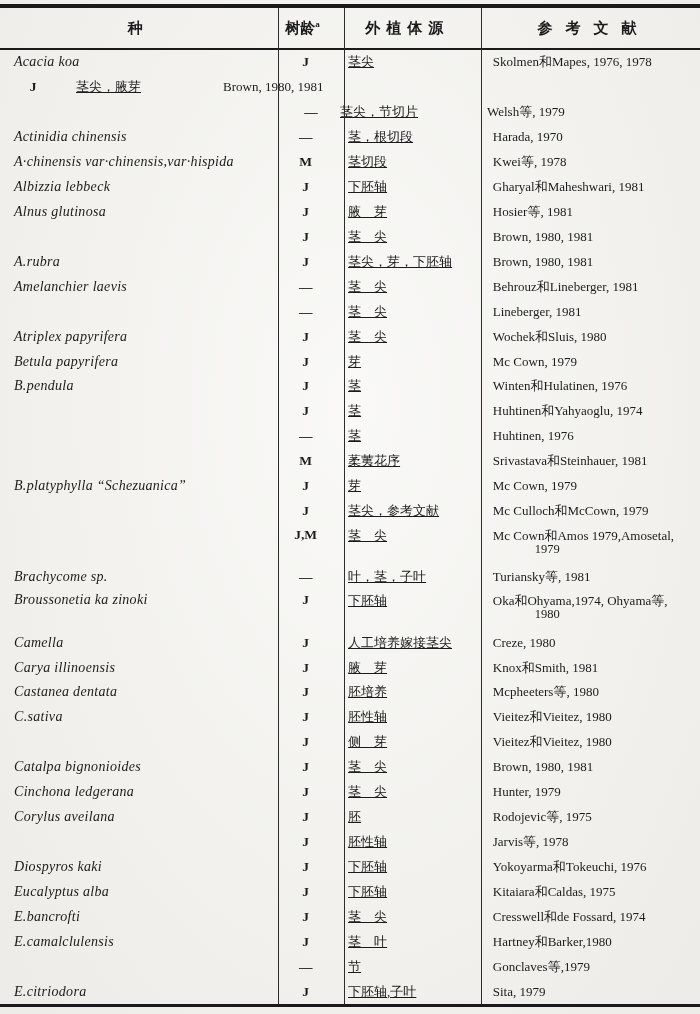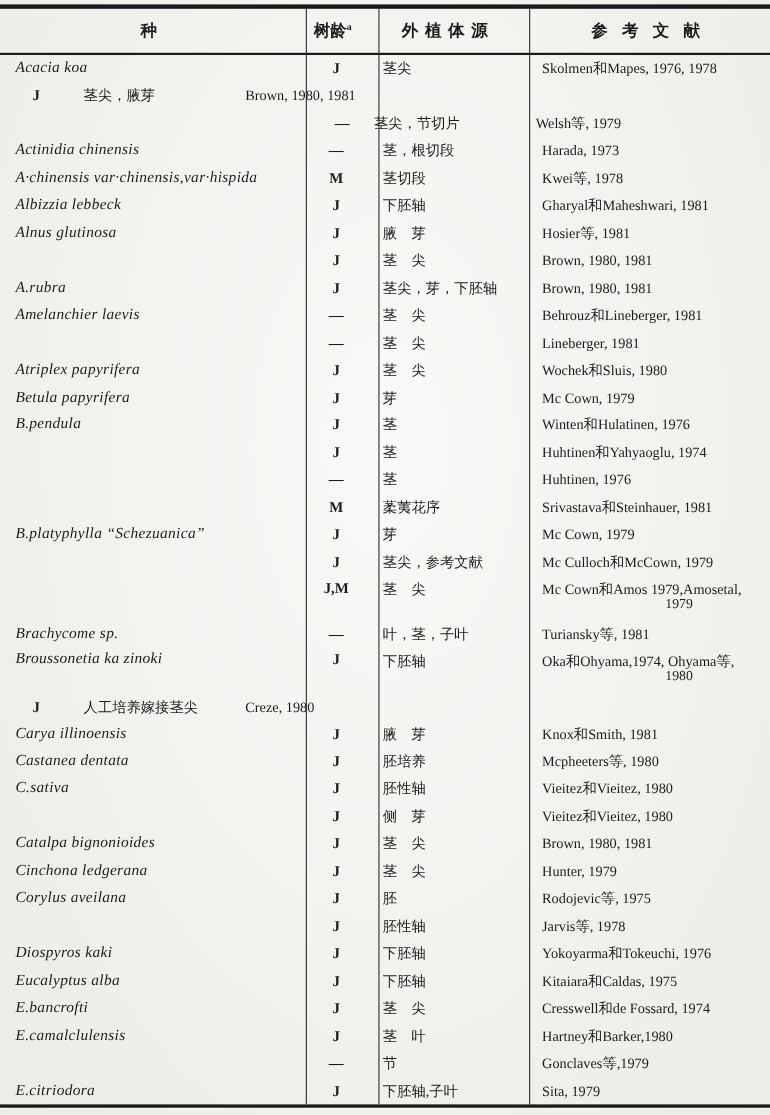--- a/index.html
+++ b/index.html
@@ -56,28 +56,28 @@
   .cell { white-space:nowrap; overflow:visible; }
   .cell.species {
     width:264px; padding-left:14px;
     font-style:italic; font-size:14px; letter-spacing:0.3px;
   }
   .cell.age {
     width:66px; text-align:center;
     font-weight:bold; font-size:13.5px; font-style:normal;
   }
   .cell.explant {
-    width:127px; padding-left:10px; font-size:13px;
+    width:127px; padding-left:10px; font-size:13px;text-decoration:underline;
   }
   .cell.explant.flush { padding-left:0; margin-left:-4px; }
   .cell.reference {
     width:211px; padding-left:20px; font-size:13px;
     display:flex; flex-direction:column; justify-content:center;
   }
-  .ref2 { margin-left:42px; margin-top:-2px; font-size:12.5px; line-height:12px;text-align:center; }
+  .ref2 { margin-left:42px; margin-top:-2px; font-size:12.5px; line-height:12px; }
 </style>
 </head>
 <body>
 
 <div class="page">
 
   <div class="rule top"></div>
 
   <div class="hdr-row">
     <div class="hdr c1">种</div>
@@ -113,21 +113,21 @@
     <div class="cell reference">
       <span class="ref1">Welsh等, 1979</span>
 
     </div>
   </div>
       <div class="row">
     <div class="cell species">Actinidia chinensis</div>
     <div class="cell age">—</div>
     <div class="cell explant">茎，根切段</div>
     <div class="cell reference">
-      <span class="ref1">Harada, 1973</span>
+      <span class="ref1">Harada, 1970</span>
 
     </div>
   </div>
       <div class="row">
     <div class="cell species">A·chinensis var·chinensis,var·hispida</div>
     <div class="cell age">M</div>
     <div class="cell explant">茎切段</div>
     <div class="cell reference">
       <span class="ref1">Kwei等, 1978</span>
 
@@ -280,20 +280,21 @@
       <div class="row tall">
     <div class="cell species">Broussonetia ka zinoki</div>
     <div class="cell age">J</div>
     <div class="cell explant">下胚轴</div>
     <div class="cell reference">
       <span class="ref1">Oka和Ohyama,1974, Ohyama等,</span>
       <span class="ref2">1980</span>
     </div>
   </div>
       <div class="row">
+    <div class="cell species">Camella</div>
     <div class="cell age">J</div>
     <div class="cell explant">人工培养嫁接茎尖</div>
     <div class="cell reference">
       <span class="ref1">Creze, 1980</span>
 
     </div>
   </div>
       <div class="row">
     <div class="cell species">Carya illinoensis</div>
     <div class="cell age">J</div>

